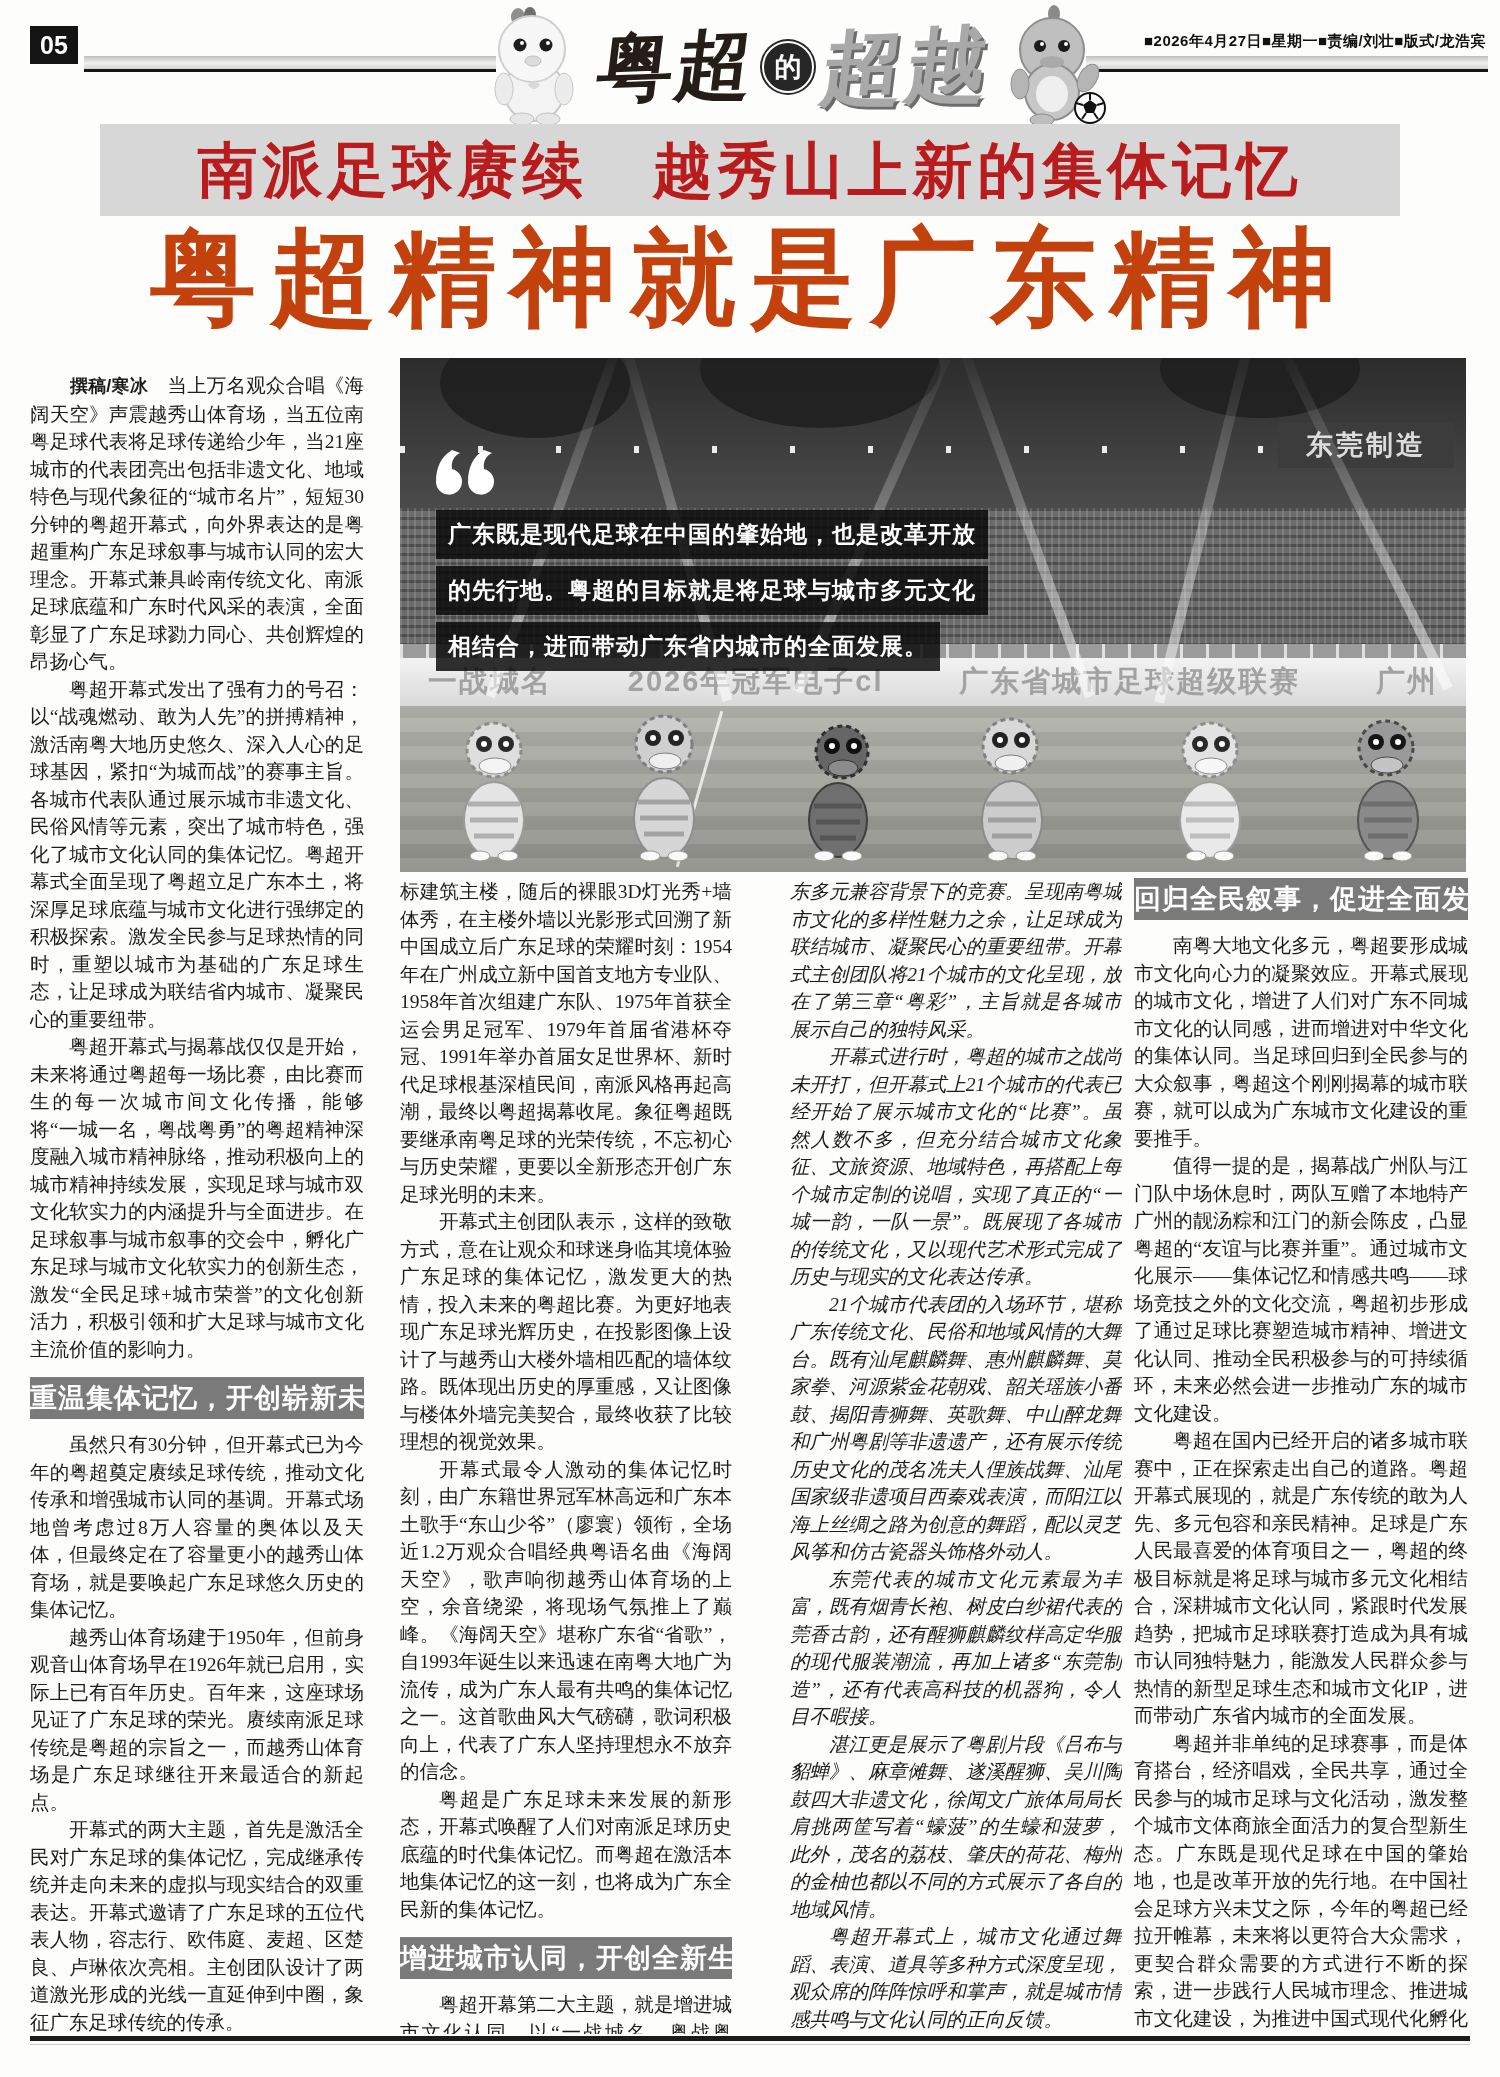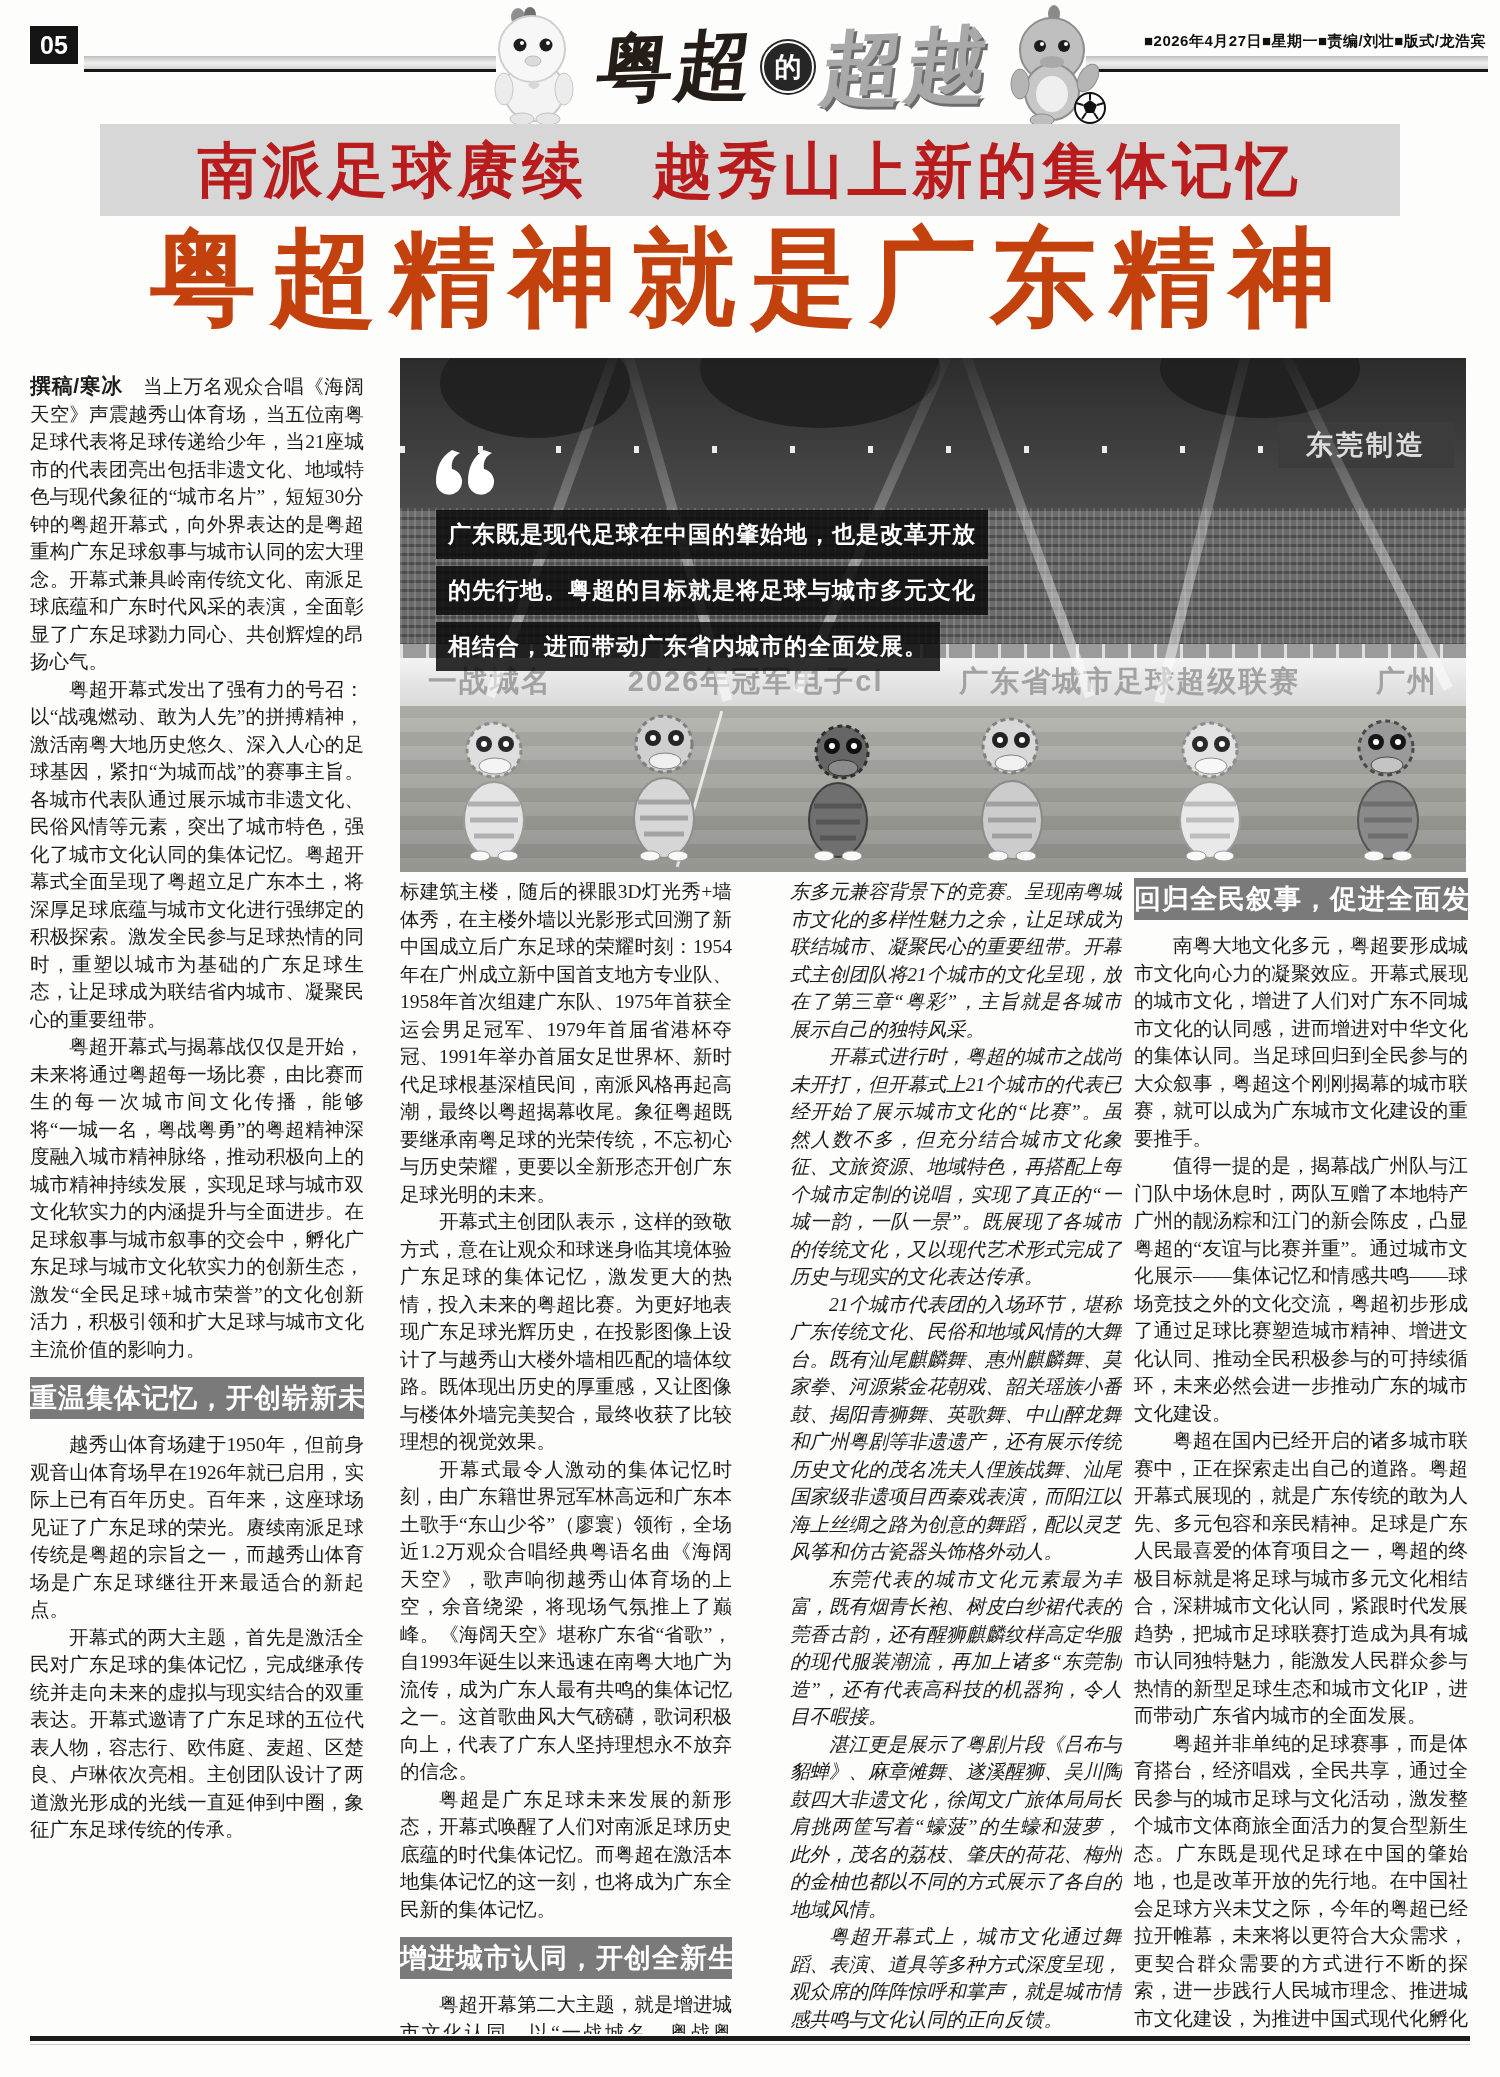--- a/index.html
+++ b/index.html
@@ -62,21 +62,21 @@
   .quote{position:absolute;left:36px;top:92px;width:520px;}
   .qmark{margin-bottom:6px;}
   .qline{display:table;background:rgba(8,8,8,.84);color:#fff;
          font-family:"Liberation Sans","DejaVu Sans",sans-serif;font-weight:bold;font-size:23px;
          padding:9px 12px;margin-bottom:7px;letter-spacing:1px;white-space:nowrap;}
   
   .col{position:absolute;overflow:hidden;font-size:19.5px;line-height:27.5px;text-align:justify;}
   .col p{margin:0;text-indent:2em;}
   .col p.cont{text-indent:0;}
   .col p.lead{text-indent:0;}
-  .byline{font-weight:bold;font-size:21px;font-family:"Liberation Sans","DejaVu Sans",sans-serif;}
+  .byline{font-weight:bold;font-size:18px;font-family:"Liberation Sans","DejaVu Sans",sans-serif;margin-left:40px;}
   .c1{left:30px;top:372px;width:334px;height:1660px;}
   .c2{left:400px;top:878px;width:332px;height:1156px;}
   .c3{left:790px;top:878px;width:332px;height:1156px;font-style:italic;}
   .c4{left:1134px;top:878px;width:334px;height:1156px;}
   .sechead{background:#7a7a7a;color:#fff;font-family:"Liberation Sans","DejaVu Sans",sans-serif;
            font-weight:900;font-size:27px;text-align:center;line-height:42px;height:42px;
            margin:14px 0 12px;text-indent:0;letter-spacing:1px;white-space:nowrap;overflow:hidden;}
   .sechead.first{margin-top:0;}
   
   .footrule{position:absolute;left:30px;top:2036px;width:1440px;height:5px;background:#1b1b1b;}
@@ -259,20 +259,21 @@
       <div class="qline">的先行地。粤超的目标就是将足球与城市多元文化</div>
       <div class="qline">相结合，进而带动广东省内城市的全面发展。</div>
     </div>
   </div>
 
   <div class="col c1">
     <p class="lead"><span class="byline">撰稿/寒冰</span><span>　当上万名观众合唱《海阔天空》声震越秀山体育场，当五位南粤足球代表将足球传递给少年，当21座城市的代表团亮出包括非遗文化、地域特色与现代象征的“城市名片”，短短30分钟的粤超开幕式，向外界表达的是粤超重构广东足球叙事与城市认同的宏大理念。开幕式兼具岭南传统文化、南派足球底蕴和广东时代风采的表演，全面彰显了广东足球勠力同心、共创辉煌的昂扬心气。</span></p>
     <p>粤超开幕式发出了强有力的号召：以“战魂燃动、敢为人先”的拼搏精神，激活南粤大地历史悠久、深入人心的足球基因，紧扣“为城而战”的赛事主旨。各城市代表队通过展示城市非遗文化、民俗风情等元素，突出了城市特色，强化了城市文化认同的集体记忆。粤超开幕式全面呈现了粤超立足广东本土，将深厚足球底蕴与城市文化进行强绑定的积极探索。激发全民参与足球热情的同时，重塑以城市为基础的广东足球生态，让足球成为联结省内城市、凝聚民心的重要纽带。</p>
     <p>粤超开幕式与揭幕战仅仅是开始，未来将通过粤超每一场比赛，由比赛而生的每一次城市间文化传播，能够将“一城一名，粤战粤勇”的粤超精神深度融入城市精神脉络，推动积极向上的城市精神持续发展，实现足球与城市双文化软实力的内涵提升与全面进步。在足球叙事与城市叙事的交会中，孵化广东足球与城市文化软实力的创新生态，激发“全民足球+城市荣誉”的文化创新活力，积极引领和扩大足球与城市文化主流价值的影响力。</p>
     <div class="sechead">重温集体记忆，开创崭新未来</div>
+    <p>虽然只有30分钟，但开幕式已为今年的粤超奠定赓续足球传统，推动文化传承和增强城市认同的基调。开幕式场地曾考虑过8万人容量的奥体以及天体，但最终定在了容量更小的越秀山体育场，就是要唤起广东足球悠久历史的集体记忆。</p>
     <p>越秀山体育场建于1950年，但前身观音山体育场早在1926年就已启用，实际上已有百年历史。百年来，这座球场见证了广东足球的荣光。赓续南派足球传统是粤超的宗旨之一，而越秀山体育场是广东足球继往开来最适合的新起点。</p>
     <p>开幕式的两大主题，首先是激活全民对广东足球的集体记忆，完成继承传统并走向未来的虚拟与现实结合的双重表达。开幕式邀请了广东足球的五位代表人物，容志行、欧伟庭、麦超、区楚良、卢琳依次亮相。主创团队设计了两道激光形成的光线一直延伸到中圈，象征广东足球传统的传承。</p>
 
   </div>
 
   <div class="col c2">
     <p class="cont">标建筑主楼，随后的裸眼3D灯光秀+墙体秀，在主楼外墙以光影形式回溯了新中国成立后广东足球的荣耀时刻：1954年在广州成立新中国首支地方专业队、1958年首次组建广东队、1975年首获全运会男足冠军、1979年首届省港杯夺冠、1991年举办首届女足世界杯、新时代足球根基深植民间，南派风格再起高潮，最终以粤超揭幕收尾。象征粤超既要继承南粤足球的光荣传统，不忘初心与历史荣耀，更要以全新形态开创广东足球光明的未来。</p>
     <p>开幕式主创团队表示，这样的致敬方式，意在让观众和球迷身临其境体验广东足球的集体记忆，激发更大的热情，投入未来的粤超比赛。为更好地表现广东足球光辉历史，在投影图像上设计了与越秀山大楼外墙相匹配的墙体纹路。既体现出历史的厚重感，又让图像与楼体外墙完美契合，最终收获了比较理想的视觉效果。</p>
     <p>开幕式最令人激动的集体记忆时刻，由广东籍世界冠军林高远和广东本土歌手“东山少爷”（廖寰）领衔，全场近1.2万观众合唱经典粤语名曲《海阔天空》，歌声响彻越秀山体育场的上空，余音绕梁，将现场气氛推上了巅峰。《海阔天空》堪称广东省“省歌”，自1993年诞生以来迅速在南粤大地广为流传，成为广东人最有共鸣的集体记忆之一。这首歌曲风大气磅礴，歌词积极向上，代表了广东人坚持理想永不放弃的信念。</p>
     <p>粤超是广东足球未来发展的新形态，开幕式唤醒了人们对南派足球历史底蕴的时代集体记忆。而粤超在激活本地集体记忆的这一刻，也将成为广东全民新的集体记忆。</p>

